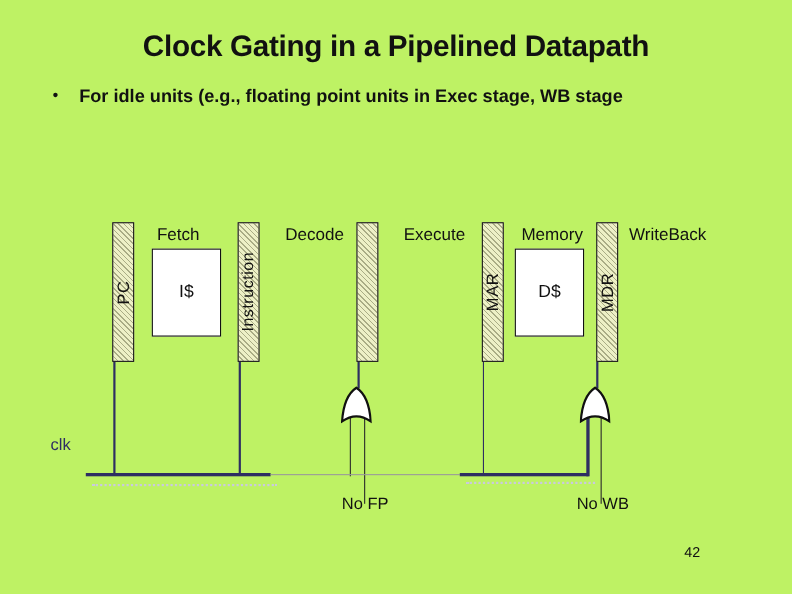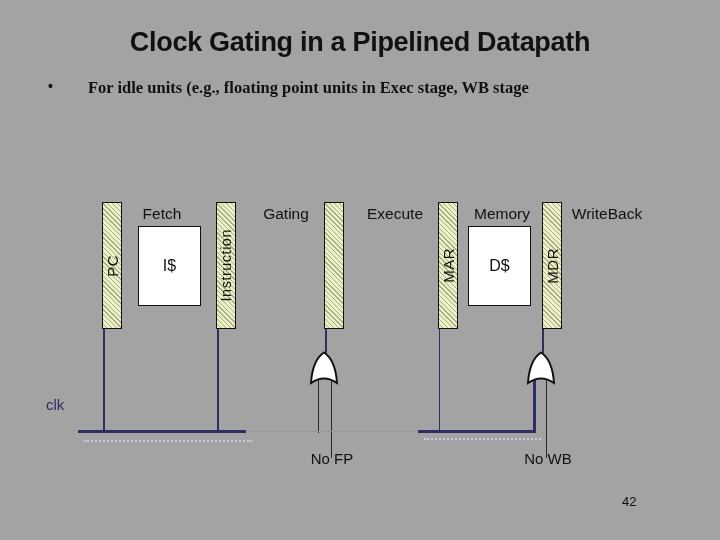--- a/index.html
+++ b/index.html
@@ -1,26 +1,26 @@
 <!DOCTYPE html>
 <html><head>
 <meta charset="utf-8">
 <style>
   html,body{margin:0;padding:0;background:#fff;}
   #slide{
-    position:relative;width:720px;height:540px;background:#a3a3a3;
+    position:relative;width:720px;height:540px;background:#bef264;
     font-family:"Liberation Sans",sans-serif;color:#111;overflow:hidden;
   }
   .title{
     position:absolute;top:27px;left:0;width:720px;text-align:center;
     font-size:27px;font-weight:bold;letter-spacing:-0.3px;white-space:nowrap;
   }
   .bullet-row{position:absolute;top:77px;left:45px;width:636px;}
   .bullet-glyph{position:absolute;left:3px;top:1px;font-size:14px;font-weight:bold;}
-  .bullet-lines{margin-left:43px;font-size:16.5px;font-weight:bold;line-height:22px;font-family:Liberation Serif, serif;}
+  .bullet-lines{margin-left:27px;font-size:16.5px;font-weight:bold;line-height:22px;}
   .bullet-lines span{display:block;}
   .stage-label{
     position:absolute;top:166px;transform:translateX(-50%);
     font-size:15.5px;white-space:nowrap;margin-top:39px;
   }
   .pipe-reg{
     position:absolute;top:202px;width:20px;height:127px;box-sizing:border-box;
     border:1px solid #111;
     background-color:#edf0c6;
     background-image:repeating-linear-gradient(45deg,
@@ -54,21 +54,21 @@
   <div class="title">Clock Gating in a Pipelined Datapath</div>
 
   <div class="bullet-row">
     <span class="bullet-glyph">•</span>
     <div class="bullet-lines">
       <span>For idle units (e.g., floating point units in Exec stage, WB stage</span>
     </div>
   </div>
 
   <div class="stage-label" style="left:162px">Fetch</div>
-  <div class="stage-label" style="left:286px">Gating</div>
+  <div class="stage-label" style="left:286px">Decode</div>
   <div class="stage-label" style="left:395px">Execute</div>
   <div class="stage-label" style="left:502px">Memory</div>
   <div class="stage-label" style="left:607px">WriteBack</div>
 
   <div class="vline" style="left:103px;top:329px;height:103px;"></div>
   <div class="vline" style="left:217px;top:329px;height:103px;"></div>
   <div class="vline" style="left:438.5px;top:329px;height:103px;"></div>
   <div class="vline" style="left:325px;top:329px;height:24px;"></div>
   <div class="vline" style="left:542px;top:329px;height:24px;"></div>
 

